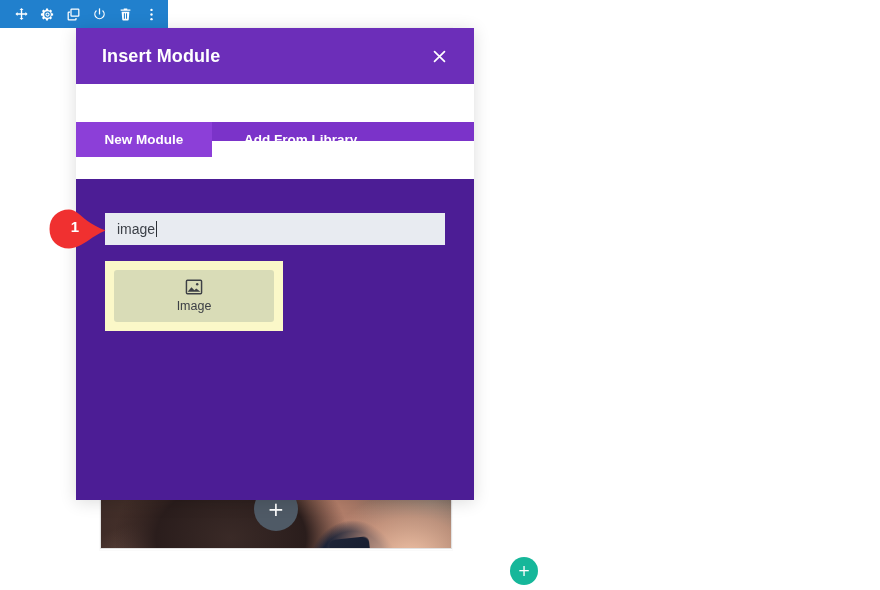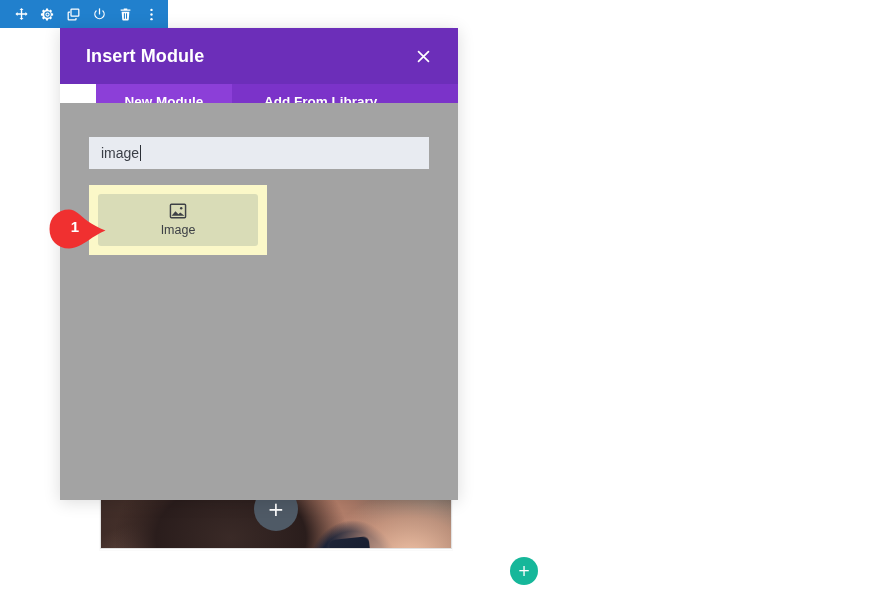--- a/index.html
+++ b/index.html
@@ -147,29 +147,30 @@
   .teal-add .glyph {
     color: #ffffff;
     font-size: 15px;
     line-height: 1;
     font-family: "DejaVu Sans", sans-serif;
   }
 
   
   .modal {
     position: absolute;
-    left: 60px;
+    left: 76px;
     top: 28px;
     width: 398px;
     height: 472px;
     background: #ffffff;
     box-shadow: 0 2px 16px rgba(0,0,0,0.14);
     z-index: 10;
     display: flex;
     flex-direction: column;
+    gap: 38px;
   }
   .modal-header {
     height: 56px;
     background: #6c2eb9;
     display: flex;
     align-items: center;
     justify-content: space-between;
     padding: 0 22px 0 26px;
     box-sizing: border-box;
     flex: 0 0 auto;
@@ -188,39 +189,38 @@
     justify-content: center;
     cursor: pointer;
   }
   .modal-close svg { display: block; }
 
   .modal-tabs {
     height: 19px;
     background: #7b33c9;
     display: flex;
     flex: 0 0 auto;
-    margin-left: 36px;
   }
   .tab {
     height: 35px;
     display: flex;
     align-items: center;
     justify-content: center;
     color: #ffffff;
     font-size: 13.5px;
     font-weight: bold;
     cursor: pointer;
     box-sizing: border-box;
   }
   .tab.tab-new { width: 136px; background: #8c3fd8; }
   .tab.tab-library { padding: 0 32px; background: transparent; }
 
   .modal-body {
     flex: 1 1 auto;
-    background: #a3a3a3;
+    background: #4c1d95;
     position: relative;
     padding: 34px 29px 0 29px;
     box-sizing: border-box;
   }
   .search-field {
     width: 340px;
     height: 32px;
     background: #e8ebf1;
     border: none;
     outline: none;

